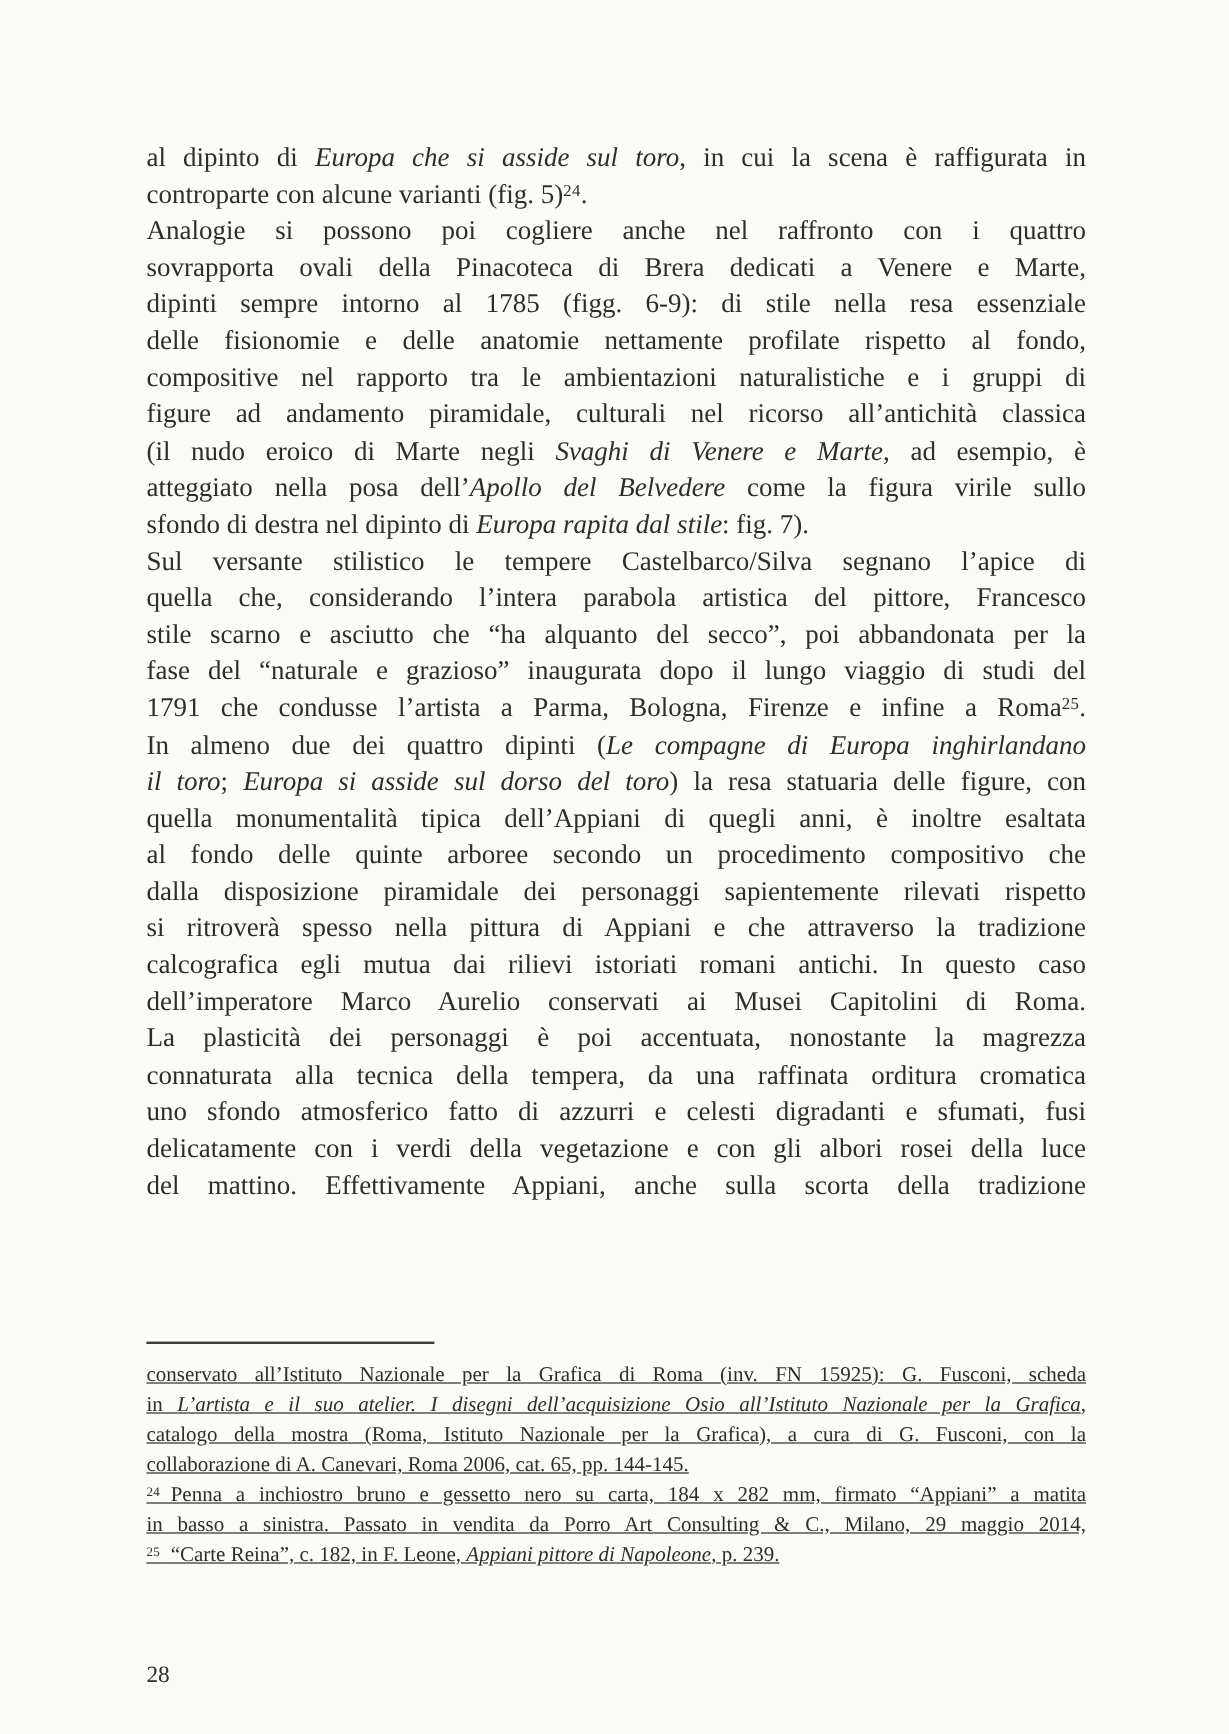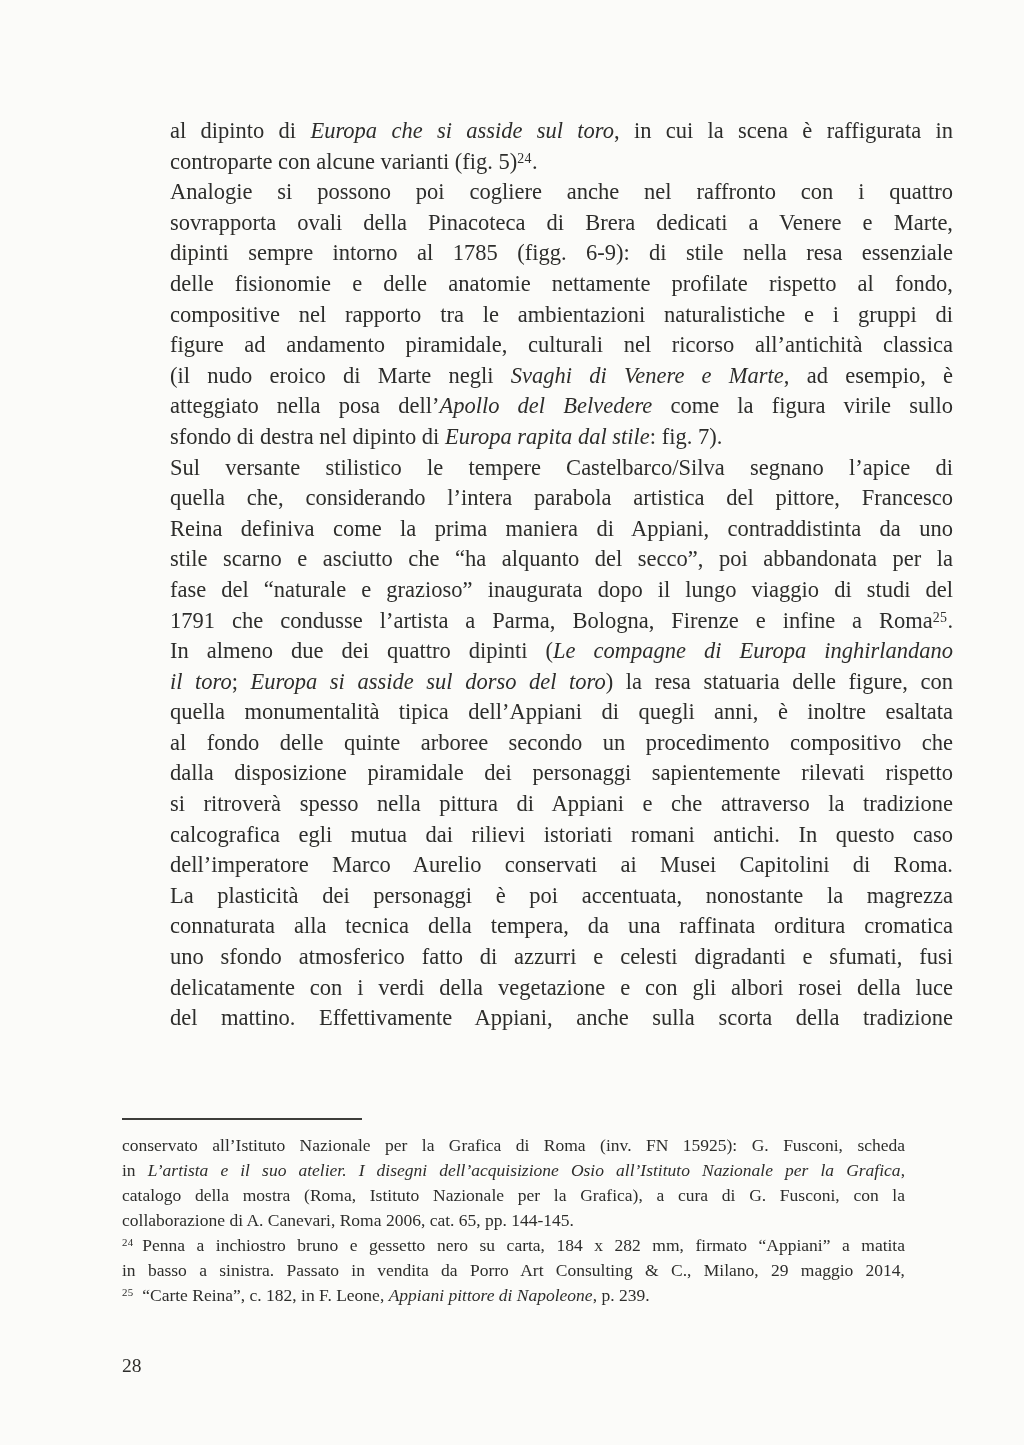--- a/index.html
+++ b/index.html
@@ -17,49 +17,49 @@
     inset: 0;
     overflow: hidden;
   }
   .body-text {
     position: absolute;
     left: 122px;
     top: 116px;
     width: 783px;
     font-size: 22.5px;
     line-height: 30.6px;
-    margin-left: 48px;
   }
   .footnotes {
     position: absolute;
     left: 122px;
     top: 1133px;
     width: 783px;
     font-size: 17.5px;
     line-height: 25px;
+    text-decoration: underline;
   }
   .tline {
     text-align: justify;
     text-align-last: justify;
   }
   .tline.left {
     text-align-last: left;
   }
   .footnote-rule {
     position: absolute;
     left: 122px;
     top: 1118px;
     width: 240px;
     height: 0;
     border-top: 2px solid #3d3d3b;
   }
   .page-number {
     position: absolute;
     left: 122px;
-    top: 1355px;
+    top: 1386px;
     font-size: 19.5px;
   }
   sup {
     font-size: 0.62em;
     line-height: 0;
     vertical-align: 0.42em;
     letter-spacing: 0.3px;
   }
   i {
     font-style: italic;
@@ -76,21 +76,20 @@
       <div class="tline">sovrapporta ovali della Pinacoteca di Brera dedicati a Venere e Marte,</div>
       <div class="tline">dipinti sempre intorno al 1785 (figg. 6-9): di stile nella resa essenziale</div>
       <div class="tline">delle fisionomie e delle anatomie nettamente profilate rispetto al fondo,</div>
       <div class="tline">compositive nel rapporto tra le ambientazioni naturalistiche e i gruppi di</div>
       <div class="tline">figure ad andamento piramidale, culturali nel ricorso all’antichità classica</div>
       <div class="tline">(il nudo eroico di Marte negli <i>Svaghi di Venere e Marte</i>, ad esempio, è</div>
       <div class="tline">atteggiato nella posa dell’<i>Apollo del Belvedere</i> come la figura virile sullo</div>
       <div class="tline left">sfondo di destra nel dipinto di <i>Europa rapita dal stile</i>: fig. 7).</div>
       <div class="tline">Sul versante stilistico le tempere Castelbarco/Silva segnano l’apice di</div>
       <div class="tline">quella che, considerando l’intera parabola artistica del pittore, Francesco</div>
-      <div class="tline">Reina definiva come la prima maniera di Appiani, contraddistinta da uno</div>
       <div class="tline">stile scarno e asciutto che “ha alquanto del secco”, poi abbandonata per la</div>
       <div class="tline">fase del “naturale e grazioso” inaugurata dopo il lungo viaggio di studi del</div>
       <div class="tline">1791 che condusse l’artista a Parma, Bologna, Firenze e infine a Roma<sup>25</sup>.</div>
       <div class="tline">In almeno due dei quattro dipinti (<i>Le compagne di Europa inghirlandano</i></div>
       <div class="tline"><i>il toro</i>; <i>Europa si asside sul dorso del toro</i>) la resa statuaria delle figure, con</div>
       <div class="tline">quella monumentalità tipica dell’Appiani di quegli anni, è inoltre esaltata</div>
       <div class="tline">al fondo delle quinte arboree secondo un procedimento compositivo che</div>
       <div class="tline">dalla disposizione piramidale dei personaggi sapientemente rilevati rispetto</div>
       <div class="tline">si ritroverà spesso nella pittura di Appiani e che attraverso la tradizione</div>
       <div class="tline">calcografica egli mutua dai rilievi istoriati romani antichi. In questo caso</div>

